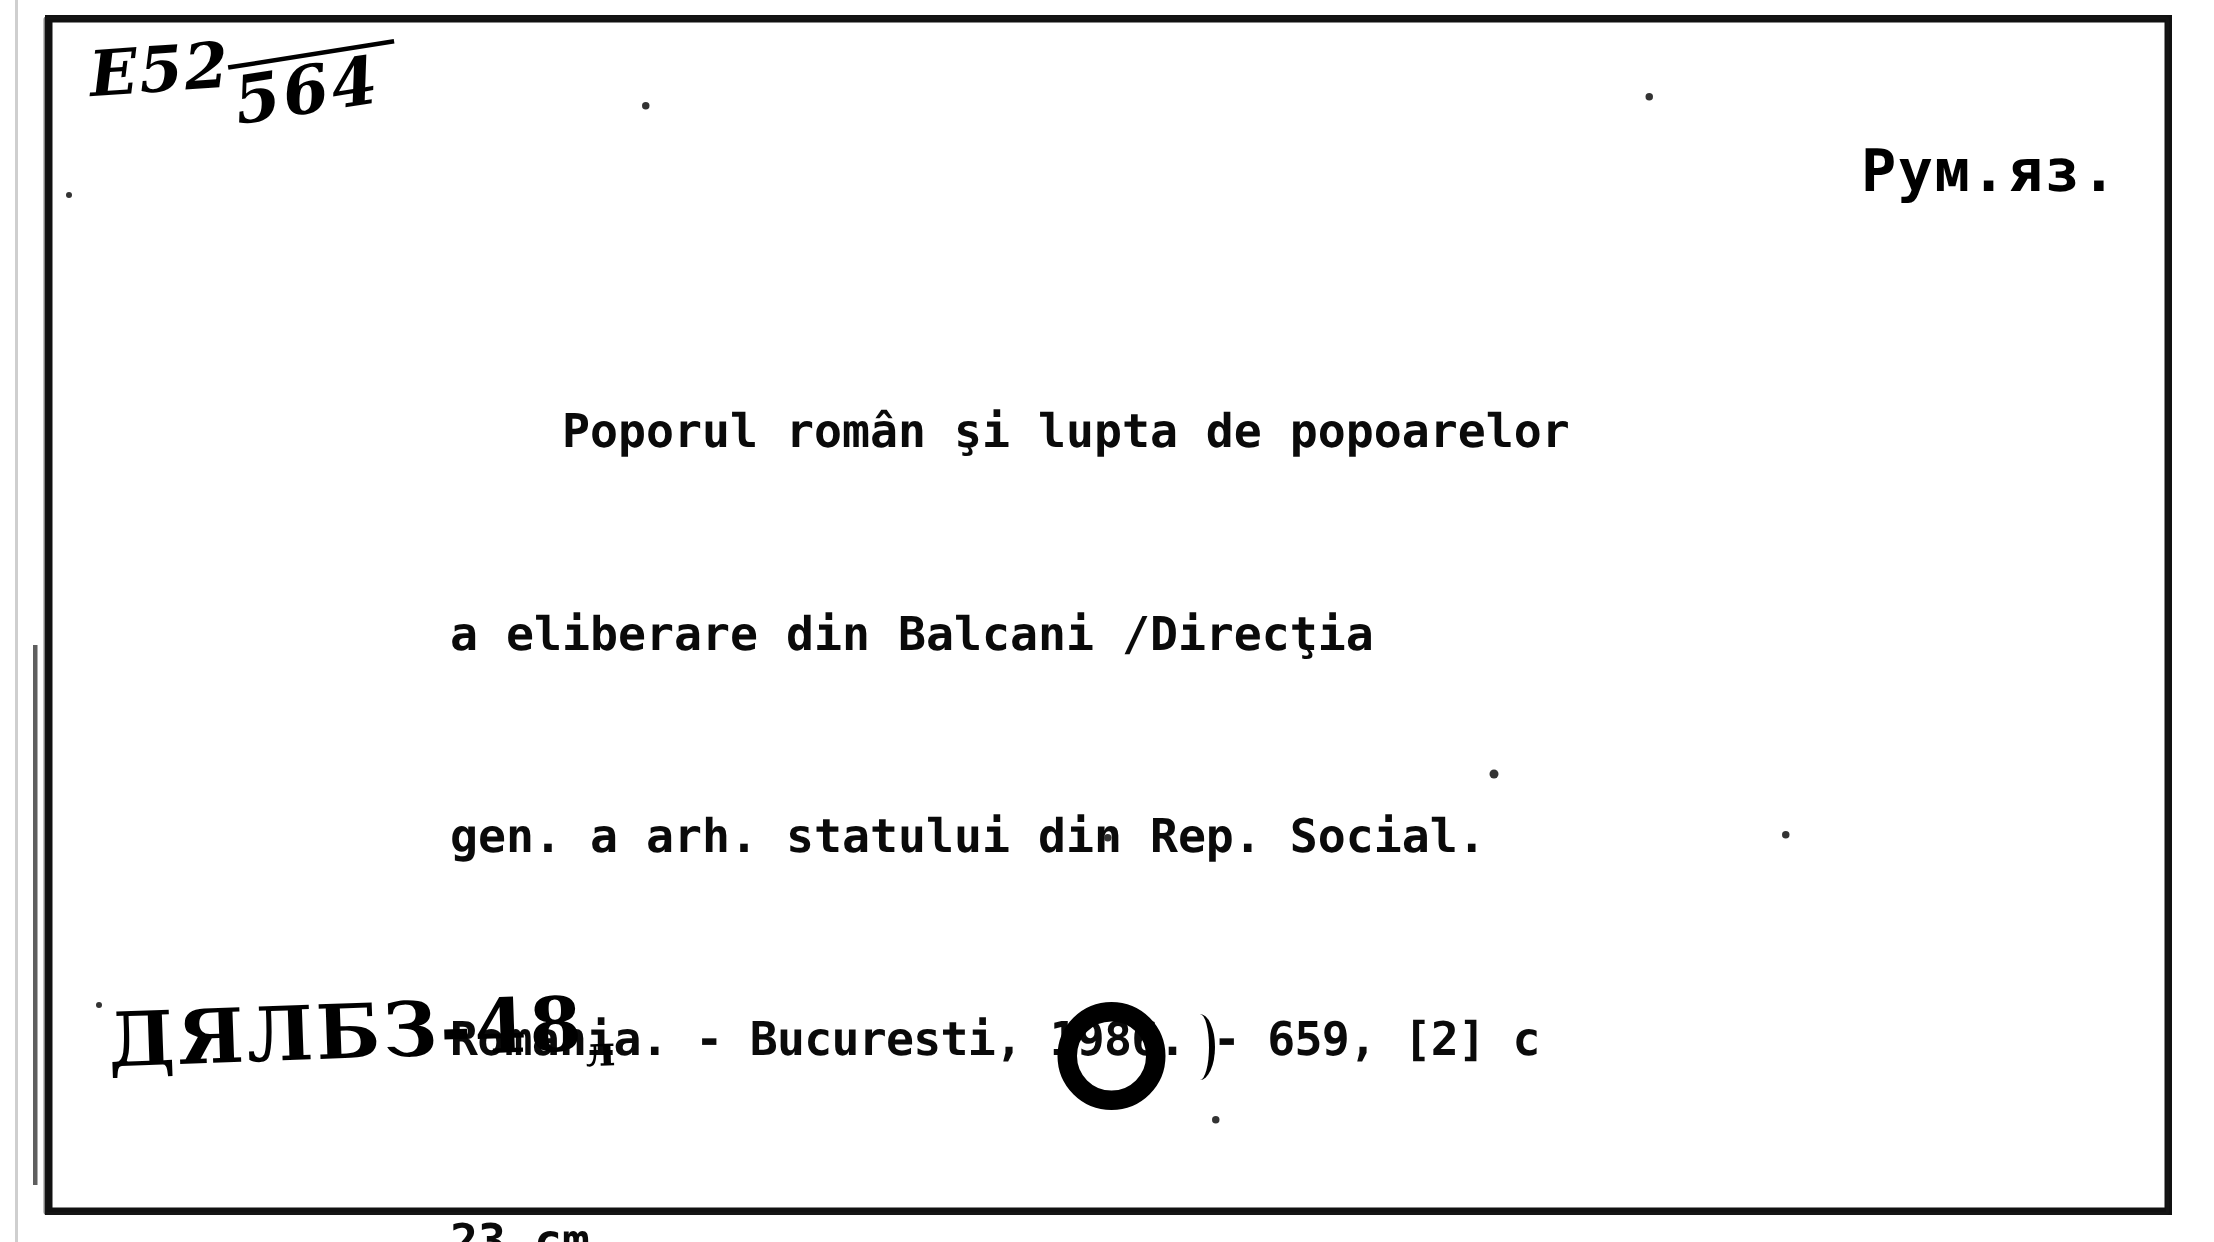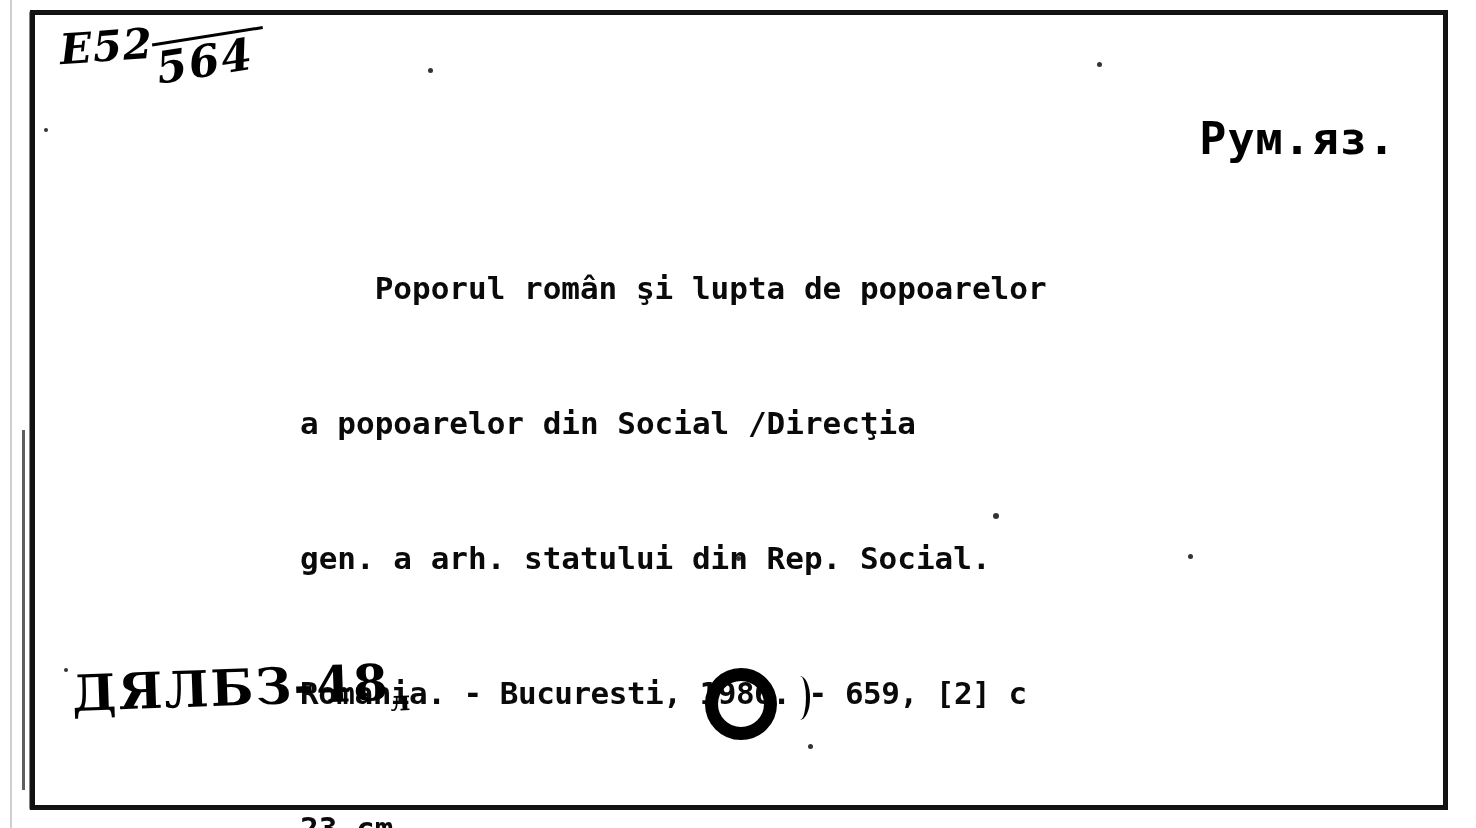--- a/index.html
+++ b/index.html
@@ -91,28 +91,27 @@
   .shelfmark .frac .den {
     display: block;
     font-size: 44px;
     letter-spacing: 2px;
     transform: rotate(-3deg) translateX(6px);
   }
 
   
   .lang-note {
     position: absolute;
-    right: 80px;
+    right: 64px;
     top: 92px;
     font-family: "DejaVu Sans Mono", monospace;
-    font-size: 45px;
+    font-size: 39px;
     font-weight: bold;
     color: #000;
     letter-spacing: 1px;
-    margin-top: 20px;
   }
 
   
   .body-text {
     position: absolute;
     left: 300px;
     top: 176px;
     width: 1160px;
     font-family: "DejaVu Sans Mono", monospace;
     font-size: 31px;
@@ -187,21 +186,21 @@
   <div class="scan-artifact"></div>
 
   <div class="shelfmark">
     <span class="num-top">E52</span><span class="frac"><span class="bar"></span><span class="den">564</span></span>
   </div>
 
   <div class="lang-note">Рум.яз.</div>
 
   <div class="body-text">
     <span class="line">    Poporul român şi lupta de popoarelor</span>
-    <span class="line">a popoarelor din Social /Direcţia</span>
+    <span class="line">a eliberare din Balcani /Direcţia</span>
     <span class="line">gen. a arh. statului din Rep. Social.</span>
     <span class="line squeeze">Romania. - Bucuresti, 1986. - 659, [2] c</span>
     <span class="line">23 cm.</span>
     
     
     
   </div>
 
   <div class="hand-code">
     <span>ДЯЛБЗ-48</span><span class="sub">л</span>

